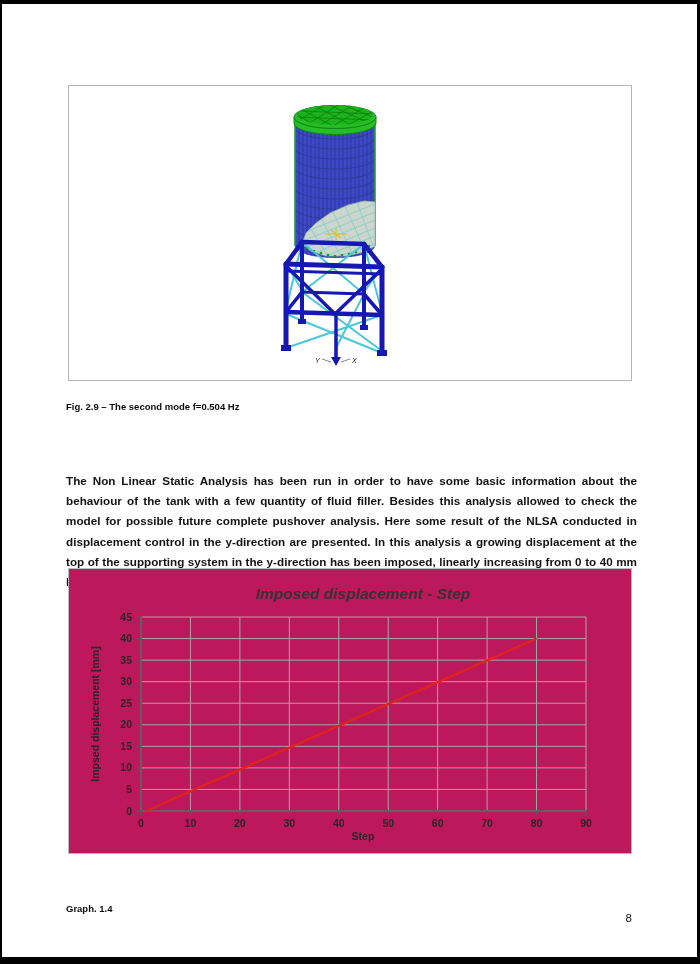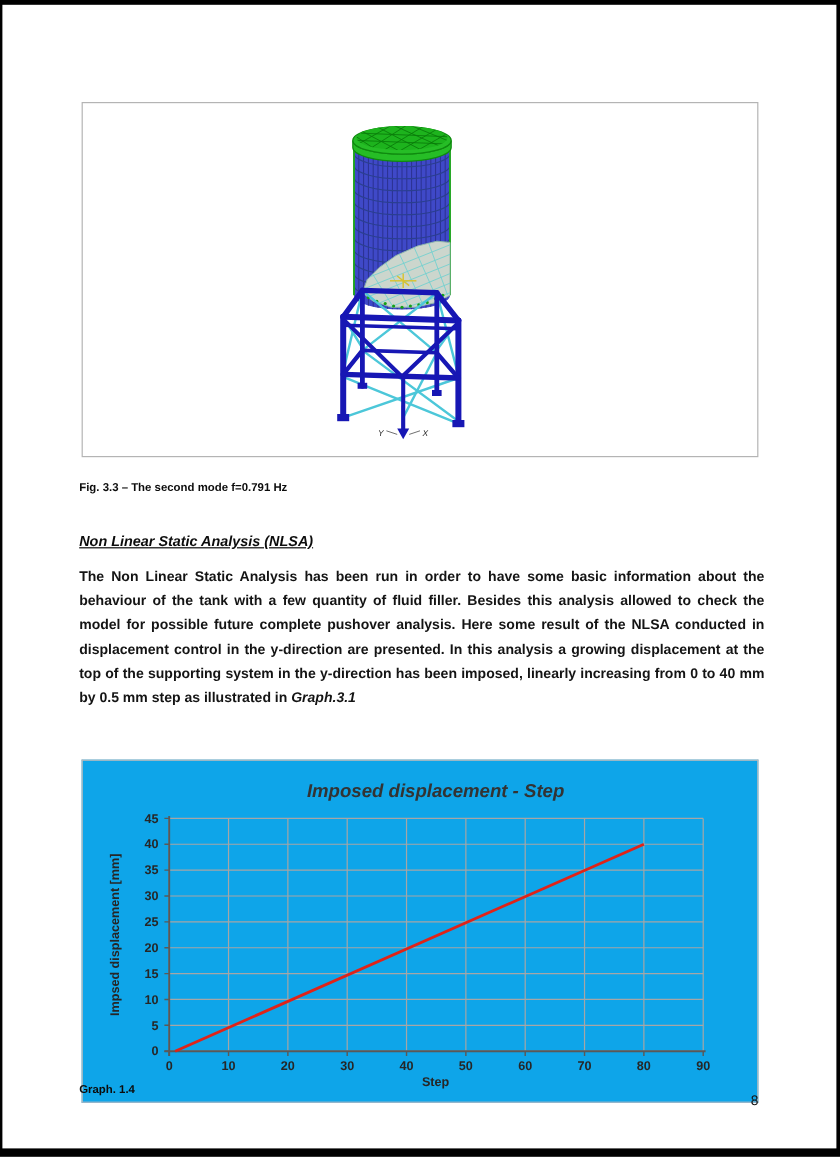--- a/index.html
+++ b/index.html
@@ -30,22 +30,22 @@
   }
   .body-paragraph{
     left:64px;top:467px;width:571px;
     font-size:11.7px;line-height:20.2px;color:#141414;
     text-align:justify;
     font-weight:bold;
   }
   .body-paragraph .ref{font-style:italic;}
   
   .chart-box{
-    left:66px;top:629px;width:562px;height:284px;
-    border:1px solid #bcbcbc;border-bottom-color:#aab6c4;background:#0ea5e9;
+    left:66px;top:564px;width:562px;height:284px;
+    border:1px solid #bcbcbc;border-bottom-color:#aab6c4;background:#be185d;
   }
   .graph-caption{
     left:64px;top:899px;
     font-size:9.5px;font-weight:bold;color:#0c0c0c;
   }
   .page-number{
     left:560px;top:908px;width:70px;text-align:right;
     font-size:11.5px;color:#141414;
   }
   svg text{font-family:"Liberation Sans", sans-serif;}
@@ -216,23 +216,22 @@
         <line x1="267" y1="252" x2="267" y2="272" stroke="#1717b4" stroke-width="2.5"></line>
         <path d="M262,271 L272,271 L267,280 Z" fill="#1717b4"></path>
         <line x1="253" y1="273" x2="262" y2="276" stroke="#555" stroke-width="0.7"></line>
         <line x1="272" y1="276" x2="281" y2="273" stroke="#555" stroke-width="0.7"></line>
         <text x="246" y="277" font-size="7" font-style="italic" fill="#222">Y</text>
         <text x="283" y="277" font-size="7" font-style="italic" fill="#222">X</text>
       </g>
     </svg>
   </div>
 
-  <div class="abs fig-caption">Fig. 3.3 – The second mode f=0.791 Hz</div>
-
-  <div class="abs section-heading">Non Linear Static Analysis (NLSA)</div>
+  <div class="abs fig-caption">Fig. 2.9 – The second mode f=0.504 Hz</div>
+
 
   <div class="abs body-paragraph"><span>The Non Linear Static Analysis has been run in order to have some basic information about the behaviour of the tank with a few quantity of fluid filler.  Besides this analysis allowed to check the model for possible future complete  pushover analysis.  Here some result of the NLSA conducted in displacement control in the y-direction are presented. In this analysis a growing displacement at the top of the supporting system in the y-direction has been imposed, linearly increasing from 0 to 40 mm by 0.5 mm step as illustrated in </span><span class="ref">Graph.3.1</span></div>
 
   <div class="abs chart-box">
     <svg id="chart-svg" width="562" height="282" viewBox="0 0 562 282">
       <text x="294" y="30" text-anchor="middle" font-size="15.5" font-weight="bold" font-style="italic" fill="#333">Imposed displacement - Step</text>
       <g id="chart-grid">
           <line x1="72" y1="48" x2="72" y2="242" stroke="#a6a6a6" stroke-width="1"></line>
           <line x1="121.44444444444444" y1="48" x2="121.44444444444444" y2="242" stroke="#a6a6a6" stroke-width="1"></line>
           <line x1="170.88888888888889" y1="48" x2="170.88888888888889" y2="242" stroke="#a6a6a6" stroke-width="1"></line>

